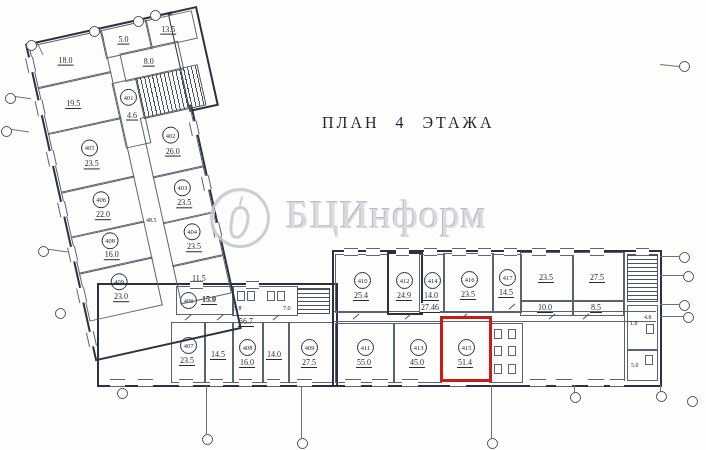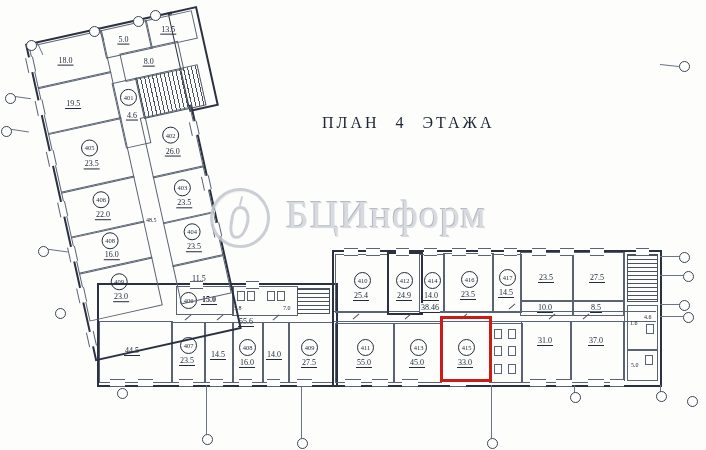--- a/index.html
+++ b/index.html
@@ -119,39 +119,36 @@
     <div class="winv" style="left:-3px;top:208px;height:15px;"></div>
     <div class="winv" style="left:-3px;top:250px;height:15px;"></div>
     <div class="winv" style="left:-3px;top:295px;height:15px;"></div>
     <div class="winv" style="left:143px;top:112px;height:14px;"></div>
     <div class="winv" style="left:143px;top:168px;height:14px;"></div>
     <div class="winv" style="left:143px;top:216px;height:14px;"></div>
   </div>
 
   <div class="wall" style="left:97px;top:283px;width:237px;height:100px;"></div>
 
-  <div class="rm" style="left:99px;top:321px;width:72px;height:60px;">
-    <span class="lab area" style="left:24px;top:24px;position:absolute;">44.5</span>
-  </div>
   <div class="rm" style="left:176px;top:286px;width:56px;height:27px;">
     <span class="circ" style="left:3px;top:5px;">406</span>
     <span class="lab area" style="left:24px;top:8px;position:absolute;font-weight:bold;">15.0</span>
   </div>
 
   <div class="rm" style="left:232px;top:286px;width:64px;height:28px;">
     <div class="fx" style="left:4px;top:4px;"></div>
     <div class="fx" style="left:14px;top:4px;"></div>
     <div class="fx" style="left:34px;top:4px;"></div>
     <div class="fx" style="left:44px;top:4px;"></div>
     <span class="lab tiny" style="left:1px;top:18px;position:absolute;">5.8</span>
     <span class="lab tiny" style="left:50px;top:18px;position:absolute;">7.0</span>
   </div>
   <div class="sth" style="left:297px;top:288px;width:31px;height:24px;"></div>
 
-  <span class="lab area" style="left:238px;top:317px;">55.6</span>
+  <span class="lab area" style="left:238px;top:317px;">56.7</span>
 
   <div class="rm" style="left:171px;top:322px;width:33px;height:59px;">
     <span class="circ" style="left:8px;top:14px;">407</span>
     <span class="lab area" style="left:7px;top:33px;position:absolute;">23.5</span>
   </div>
   <div class="rm" style="left:204px;top:322px;width:28px;height:59px;">
     <span class="lab area" style="left:5px;top:27px;position:absolute;">14.5</span>
   </div>
   <div class="rm" style="left:232px;top:322px;width:30px;height:59px;">
     <span class="circ" style="left:6px;top:16px;">408</span>
@@ -197,49 +194,43 @@
     <span class="lab area" style="left:16px;top:20px;position:absolute;">27.5</span>
   </div>
 
   <div class="rm" style="left:520px;top:300px;width:52px;height:14px;">
     <span class="lab area" style="left:16px;top:2px;position:absolute;">10.0</span>
   </div>
   <div class="rm" style="left:572px;top:300px;width:50px;height:14px;">
     <span class="lab area" style="left:17px;top:2px;position:absolute;">8.5</span>
   </div>
 
-  <span class="lab area" style="left:420px;top:303px;background:#fdfdfc;z-index:7;">38.46</span>
+  <span class="lab area" style="left:420px;top:303px;background:#fdfdfc;z-index:7;">27.46</span>
 
   <div class="rm" style="left:335px;top:323px;width:58px;height:58px;">
     <span class="circ" style="left:21px;top:15px;">411</span>
     <span class="lab area" style="left:20px;top:34px;position:absolute;">55.0</span>
   </div>
   <div class="rm" style="left:393px;top:323px;width:47px;height:58px;">
     <span class="circ" style="left:16px;top:15px;">413</span>
     <span class="lab area" style="left:15px;top:34px;position:absolute;">45.0</span>
   </div>
 
   <div class="sel" style="left:440px;top:316px;width:46px;height:60px;">
     <span class="circ" style="left:15px;top:20px;">415</span>
-    <span class="lab area" style="left:14px;top:39px;position:absolute;">33.0</span>
+    <span class="lab area" style="left:14px;top:39px;position:absolute;">51.4</span>
   </div>
 
   <div class="rm" style="left:489px;top:323px;width:32px;height:58px;">
     <div class="fx" style="left:4px;top:5px;"></div>
     <div class="fx" style="left:18px;top:5px;"></div>
     <div class="fx" style="left:4px;top:22px;"></div>
     <div class="fx" style="left:18px;top:22px;"></div>
     <div class="fx" style="left:4px;top:40px;"></div>
     <div class="fx" style="left:18px;top:40px;"></div>
-  </div>
-  <div class="rm" style="left:521px;top:321px;width:49px;height:60px;">
-    <span class="lab area" style="left:15px;top:14px;position:absolute;">31.0</span>
-  </div>
-  <div class="rm" style="left:570px;top:321px;width:52px;height:60px;">
-    <span class="lab area" style="left:17px;top:14px;position:absolute;">37.0</span>
   </div>
 
   <div class="abs" style="left:624px;top:252px;width:1px;height:129px;background:#5a6372;"></div>
   <div class="sth" style="left:627px;top:254px;width:29px;height:46px;"></div>
   <div class="rm" style="left:627px;top:305px;width:29px;height:44px;">
     <span class="lab tiny" style="left:2px;top:14px;position:absolute;">1.6</span>
     <span class="lab tiny" style="left:16px;top:8px;position:absolute;">4.6</span>
     <div class="fx" style="left:18px;top:18px;"></div>
   </div>
   <div class="rm" style="left:627px;top:349px;width:29px;height:30px;">

